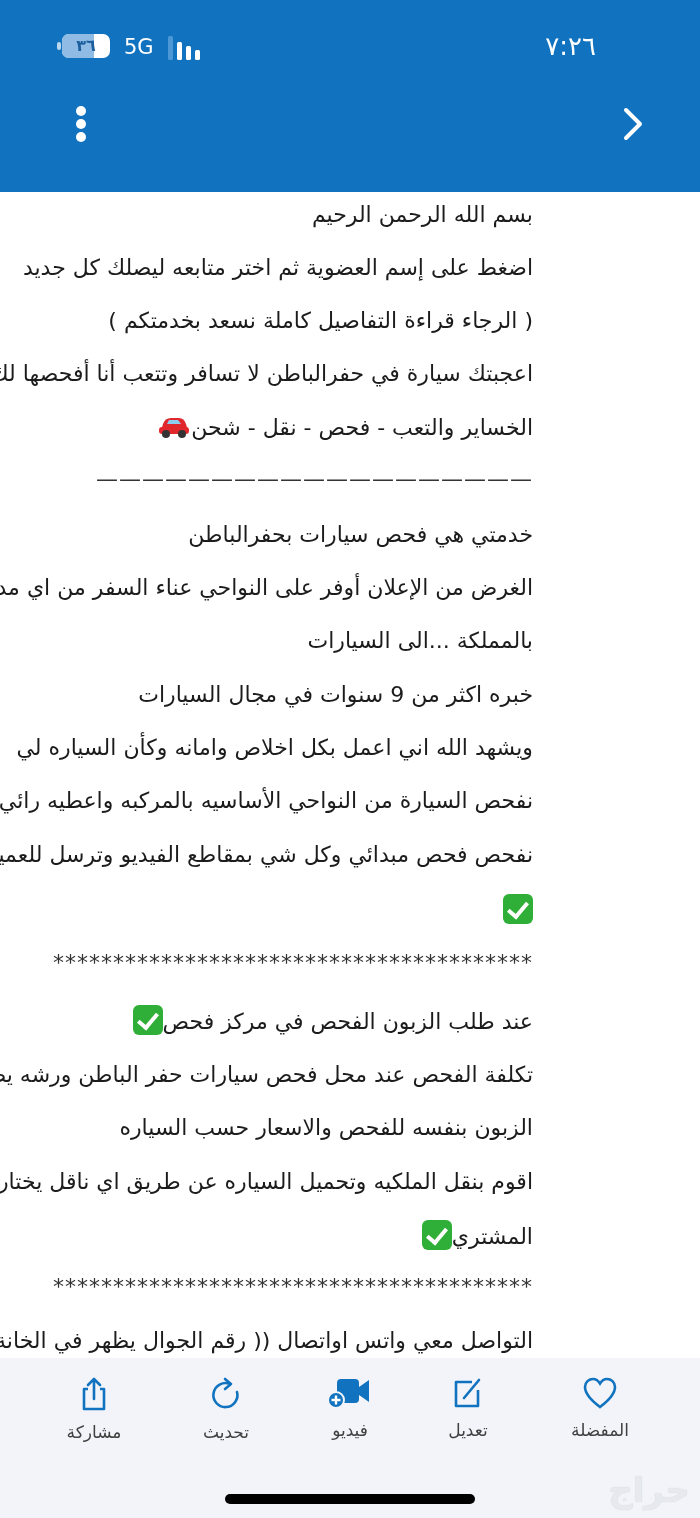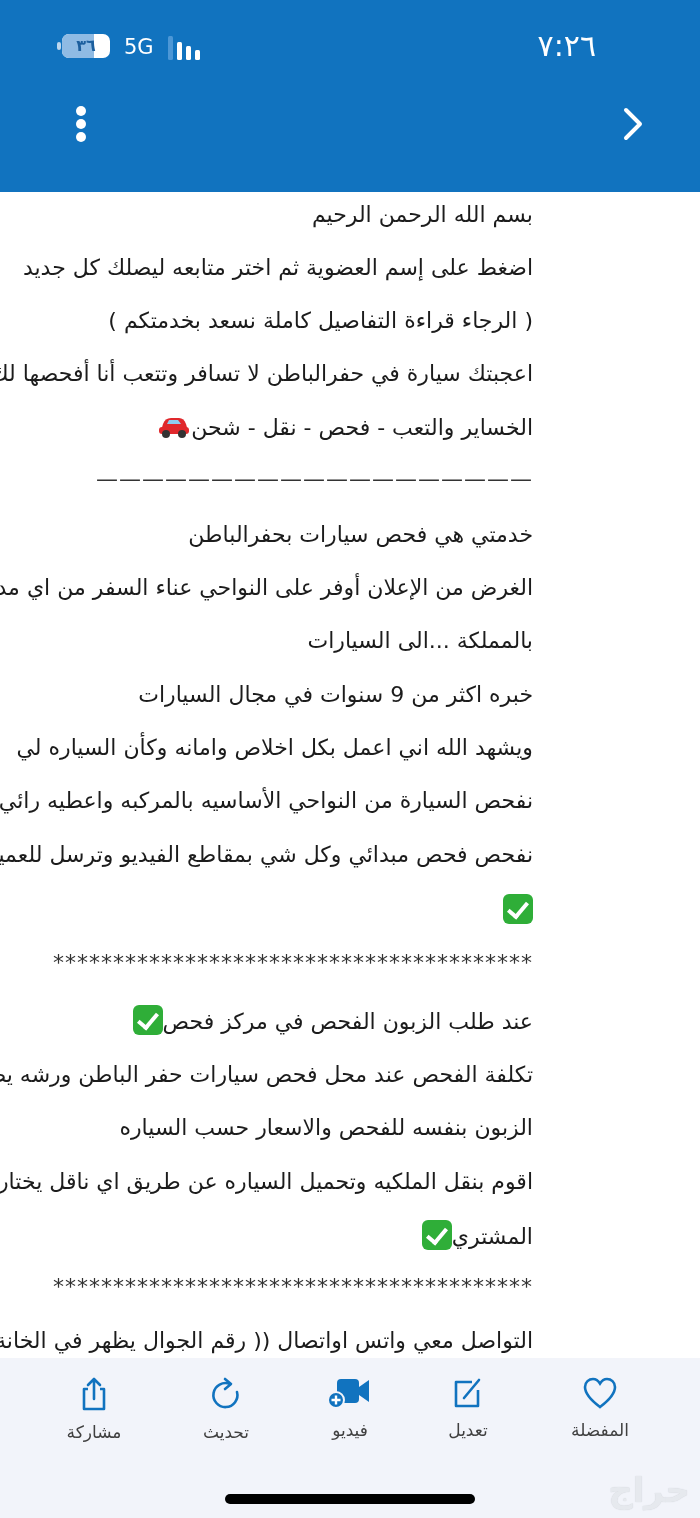--- a/index.html
+++ b/index.html
@@ -24,21 +24,21 @@
   }
   .battery-nub {
     position:absolute; left:57px; top:42px; width:4px; height:8px; border-radius:2px; background:#bcd6ee;
   }
   .status-net {
     position:absolute; left:124px; top:34px; font-size:21px; line-height:26px; color:#fff;
   }
   .signal { position:absolute; left:168px; top:36px; width:40px; height:24px; }
   .signal span { position:absolute; bottom:0; width:5px; border-radius:1.5px; background:#fff; }
   .status-time {
-    position:absolute; right:104px; top:30px; font-size:30px; line-height:32px; color:#fff;
+    position:absolute; right:104px; top:30px; font-size:26px; line-height:32px; color:#fff;
   }
   .menu-dots { position:absolute; left:72px; top:104px; width:20px; height:40px; cursor:pointer; }
   .menu-dots span { position:absolute; left:4px; width:10px; height:10px; border-radius:50%; background:#fff; }
   .forward-chevron { position:absolute; left:618px; top:104px; width:30px; height:40px; cursor:pointer; }
 
   .content {
     position:absolute; left:0; top:158px; width:561px; height:1200px; overflow:hidden;text-decoration:underline;
   }
   .content .line {
     position:absolute; right:28px; direction:rtl; text-align:right;

